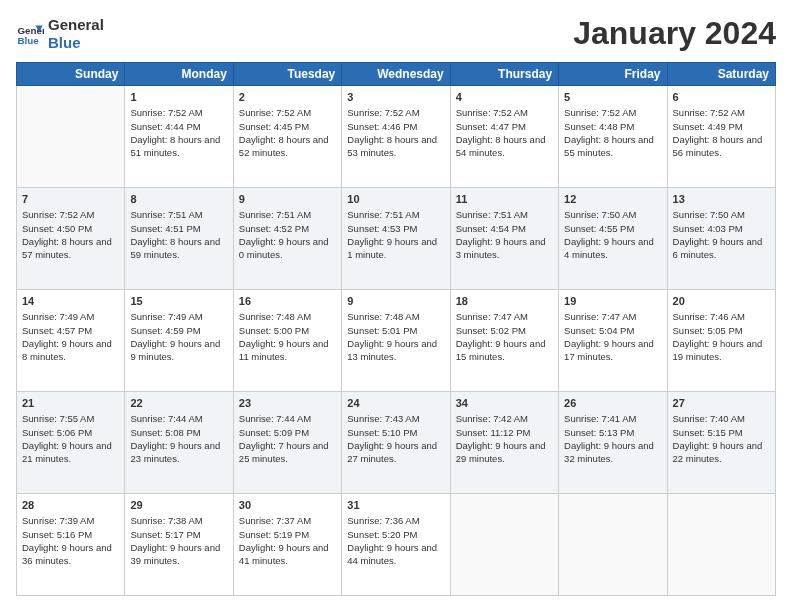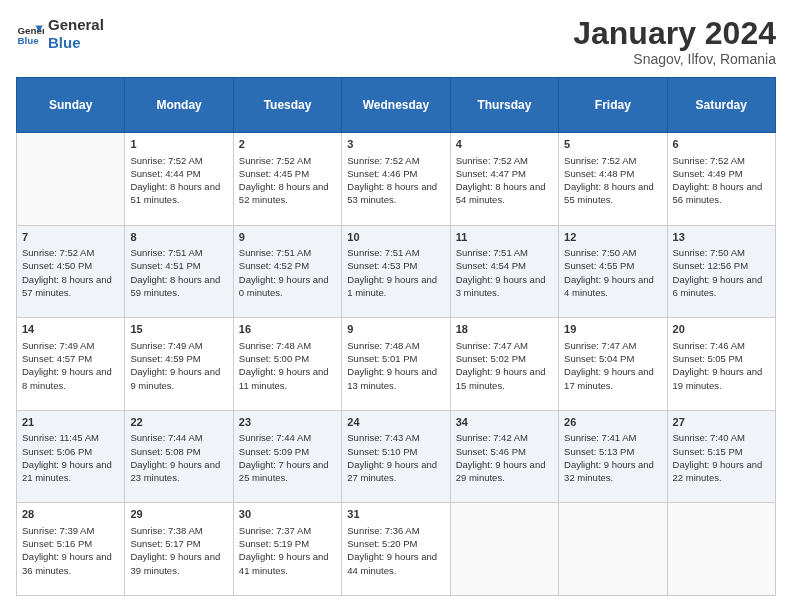--- a/index.html
+++ b/index.html
@@ -49,22 +49,22 @@
     .calendar {
       flex: 1;
       border: 1px solid #ccc;
       border-collapse: collapse;
       width: 100%;
       table-layout: fixed;
     }
     .calendar th {
       background-color: #2a6db5;
       color: #fff;
-      text-align: center;
-      padding: 20px 6px;
+      text-align: right;
+      padding: 4px 6px;
       font-size: 12px;
       font-weight: bold;
       border: 1px solid #1d5a9a;
     }
     .calendar td {
       border: 1px solid #ccc;
       vertical-align: top;
       padding: 4px 5px;
       font-size: 9.5px;
       color: #333;
@@ -93,21 +93,20 @@
         <text x="2" y="34" font-size="14" font-weight="bold" fill="#2a6db5">Blue</text>
         <polygon points="28,8 38,8 33,18" fill="#2a6db5"></polygon>
       </svg>
       <div style="line-height:1.2">
         <div style="font-size:15px;font-weight:bold;color:#333;">General</div>
         <div style="font-size:15px;font-weight:bold;color:#2a6db5;">Blue</div>
       </div>
     </div>
     <div class="title-block">
       <div class="main-title">January 2024</div>
-      <div class="subtitle">Snagov, Ilfov, Romania</div>
     </div>
   </div>
 
   <table class="calendar">
     <thead>
       <tr>
       <th>Sunday</th>
           <th>Monday</th>
           <th>Tuesday</th>
           <th>Wednesday</th>
@@ -189,21 +188,21 @@
           </td>
           <td>
             <div class="day-num">12</div>
             <div>Sunrise: 7:50 AM</div>
             <div>Sunset: 4:55 PM</div>
             <div>Daylight: 9 hours and 4 minutes.</div>
           </td>
           <td>
             <div class="day-num">13</div>
             <div>Sunrise: 7:50 AM</div>
-            <div>Sunset: 12:56 PM</div>
+            <div>Sunset: 4:03 PM</div>
             <div>Daylight: 9 hours and 6 minutes.</div>
           </td>
         </tr>
         <tr>
           <td>
             <div class="day-num">14</div>
             <div>Sunrise: 7:49 AM</div>
             <div>Sunset: 4:57 PM</div>
             <div>Daylight: 9 hours and 8 minutes.</div>
           </td>
@@ -240,21 +239,21 @@
           <td>
             <div class="day-num">20</div>
             <div>Sunrise: 7:46 AM</div>
             <div>Sunset: 5:05 PM</div>
             <div>Daylight: 9 hours and 19 minutes.</div>
           </td>
         </tr>
         <tr class="row-alt">
           <td>
             <div class="day-num">21</div>
-            <div>Sunrise: 11:45 AM</div>
+            <div>Sunrise: 7:55 AM</div>
             <div>Sunset: 5:06 PM</div>
             <div>Daylight: 9 hours and 21 minutes.</div>
           </td>
           <td>
             <div class="day-num">22</div>
             <div>Sunrise: 7:44 AM</div>
             <div>Sunset: 5:08 PM</div>
             <div>Daylight: 9 hours and 23 minutes.</div>
           </td>
           <td>
@@ -265,21 +264,21 @@
           </td>
           <td>
             <div class="day-num">24</div>
             <div>Sunrise: 7:43 AM</div>
             <div>Sunset: 5:10 PM</div>
             <div>Daylight: 9 hours and 27 minutes.</div>
           </td>
           <td>
             <div class="day-num">34</div>
             <div>Sunrise: 7:42 AM</div>
-            <div>Sunset: 5:46 PM</div>
+            <div>Sunset: 11:12 PM</div>
             <div>Daylight: 9 hours and 29 minutes.</div>
           </td>
           <td>
             <div class="day-num">26</div>
             <div>Sunrise: 7:41 AM</div>
             <div>Sunset: 5:13 PM</div>
             <div>Daylight: 9 hours and 32 minutes.</div>
           </td>
           <td>
             <div class="day-num">27</div>

